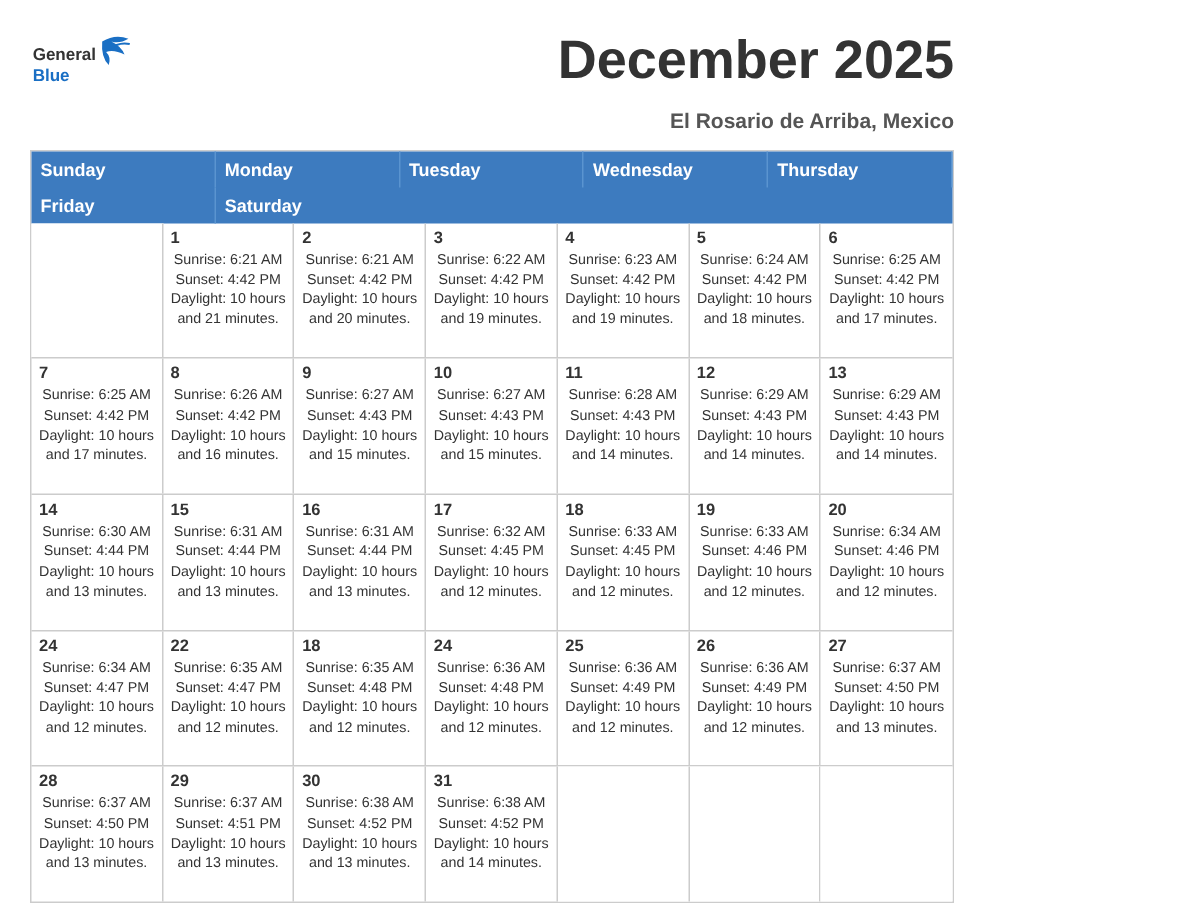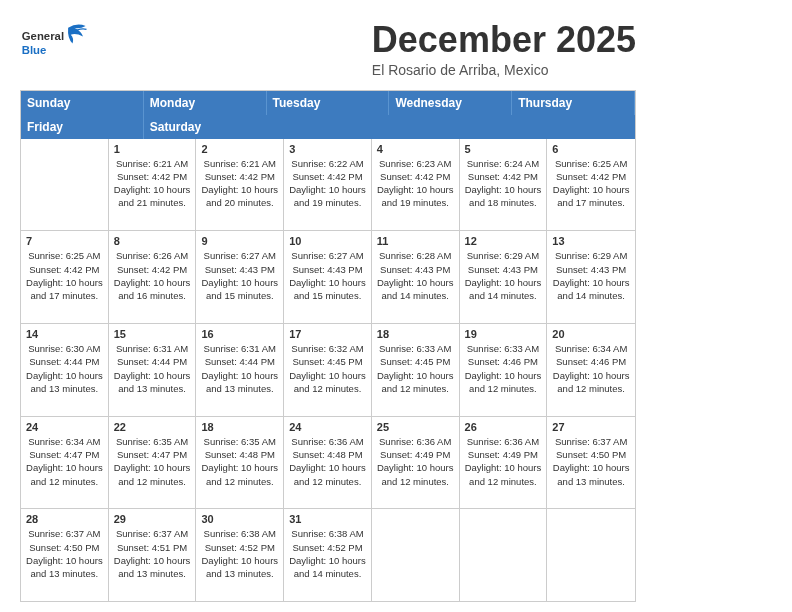--- a/index.html
+++ b/index.html
@@ -17,31 +17,33 @@
       display: flex;
       flex-direction: column;
     }
     .header {
       display: flex;
       justify-content: space-between;
       align-items: flex-start;
       margin-bottom: 12px;
     }
     .title-block {
+      text-align: right;
     }
     .month-title {
       font-size: 36px;
       font-weight: bold;
       color: #333;
       line-height: 1.1;
     }
     .subtitle {
       font-size: 14px;
       color: #555;
-      margin-top: 2px;
+      margin-top: 12px;
+      font-weight: bold;
     }
     .calendar {
       flex: 1;
       display: flex;
       flex-direction: column;
       border: 1px solid #ccc;
     }
     .cal-header {
       display: grid;
       grid-template-columns: repeat(5, 1fr);

